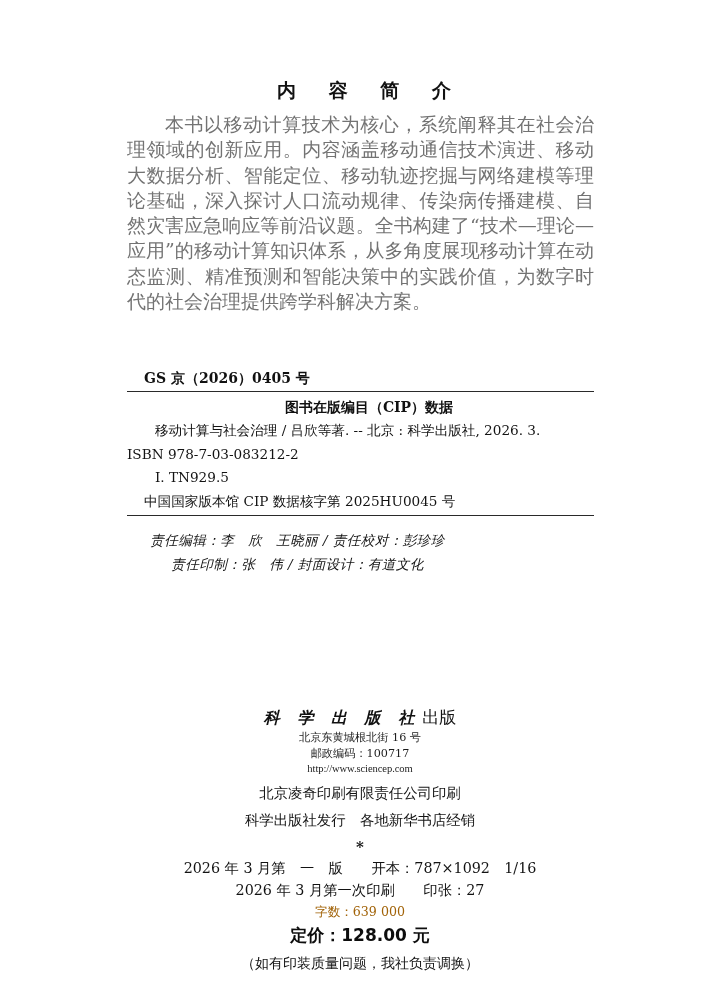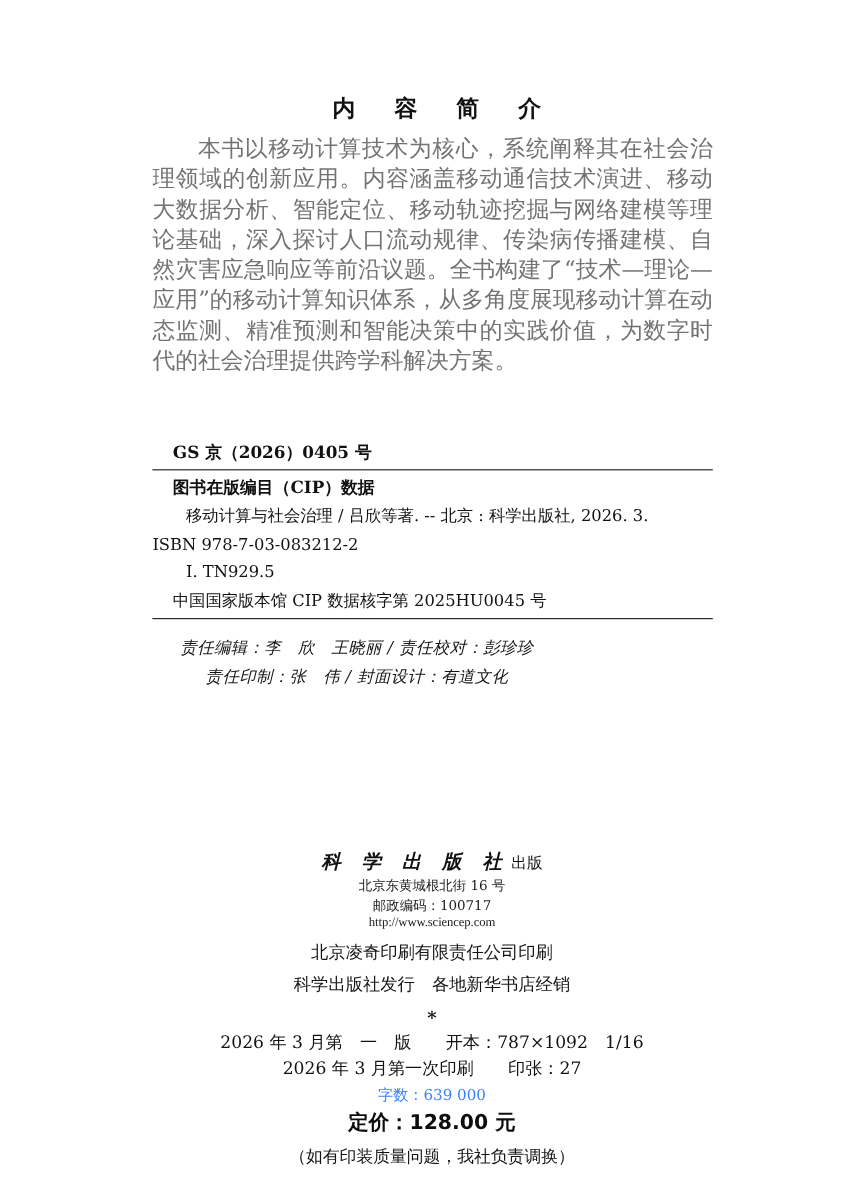--- a/index.html
+++ b/index.html
@@ -78,20 +78,21 @@
     height: 0;
   }
   .rule.bottom { margin-top: 2px; }
   .cip-title {
     font-size: 14px;
     font-weight: bold;
     padding-left: 17px;
     line-height: 24px;
     margin-top: 3px;
     color: #111;
+    text-align: center;
   }
   .cip-line {
     font-size: 13.6px;
     line-height: 23.5px;
     color: #131313;
     font-family: "DejaVu Serif", "Liberation Serif", serif;
   }
   .cip-line.indent1 { padding-left: 17px; }
   .cip-line.indent2 { padding-left: 28px; }
   .cip-line.flush   { padding-left: 0px; }
@@ -128,21 +129,21 @@
     white-space: nowrap;
   }
   .pub-logo {
     font-weight: bold;
     font-style: italic;
     letter-spacing: 6px;
     font-family: "DejaVu Serif", "Liberation Serif", serif;
     font-size: 16px;
   }
   .pub-verb {
-    font-size: 13px;
+    font-size: 17px;
     font-family: Liberation Mono, monospace;
     letter-spacing: 0px;
     margin-left: 2px;
   }
   .addr {
     font-size: 11.2px;
     line-height: 15.5px;
     color: #1c1c1c;
     font-family: "DejaVu Serif", "Liberation Serif", serif;
   }
@@ -166,21 +167,21 @@
   }
   .spec {
     font-size: 14.3px;
     line-height: 22px;
     color: #121212;
     white-space: pre;
   }
   .wordcount {
     font-size: 12.6px;
     line-height: 21px;
-    color: #3b82f6;
+    color: #a16207;
   }
   .price {
     font-size: 17px;
     font-weight: bold;
     line-height: 27px;
     font-family: "DejaVu Sans", "Liberation Sans", sans-serif;
     color: #0d0d0d;
   }
   .note {
     font-size: 14px;

